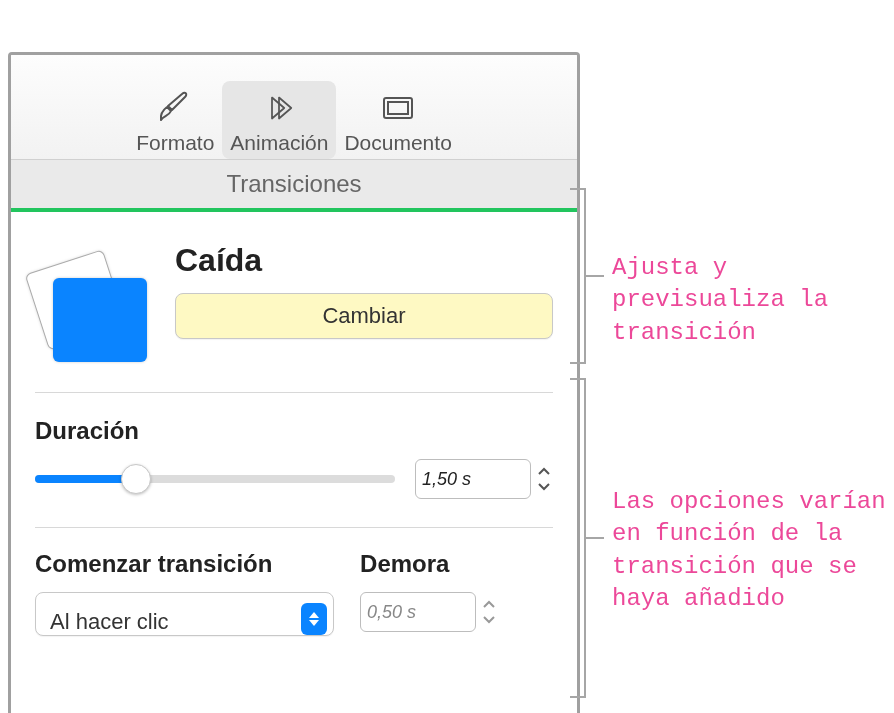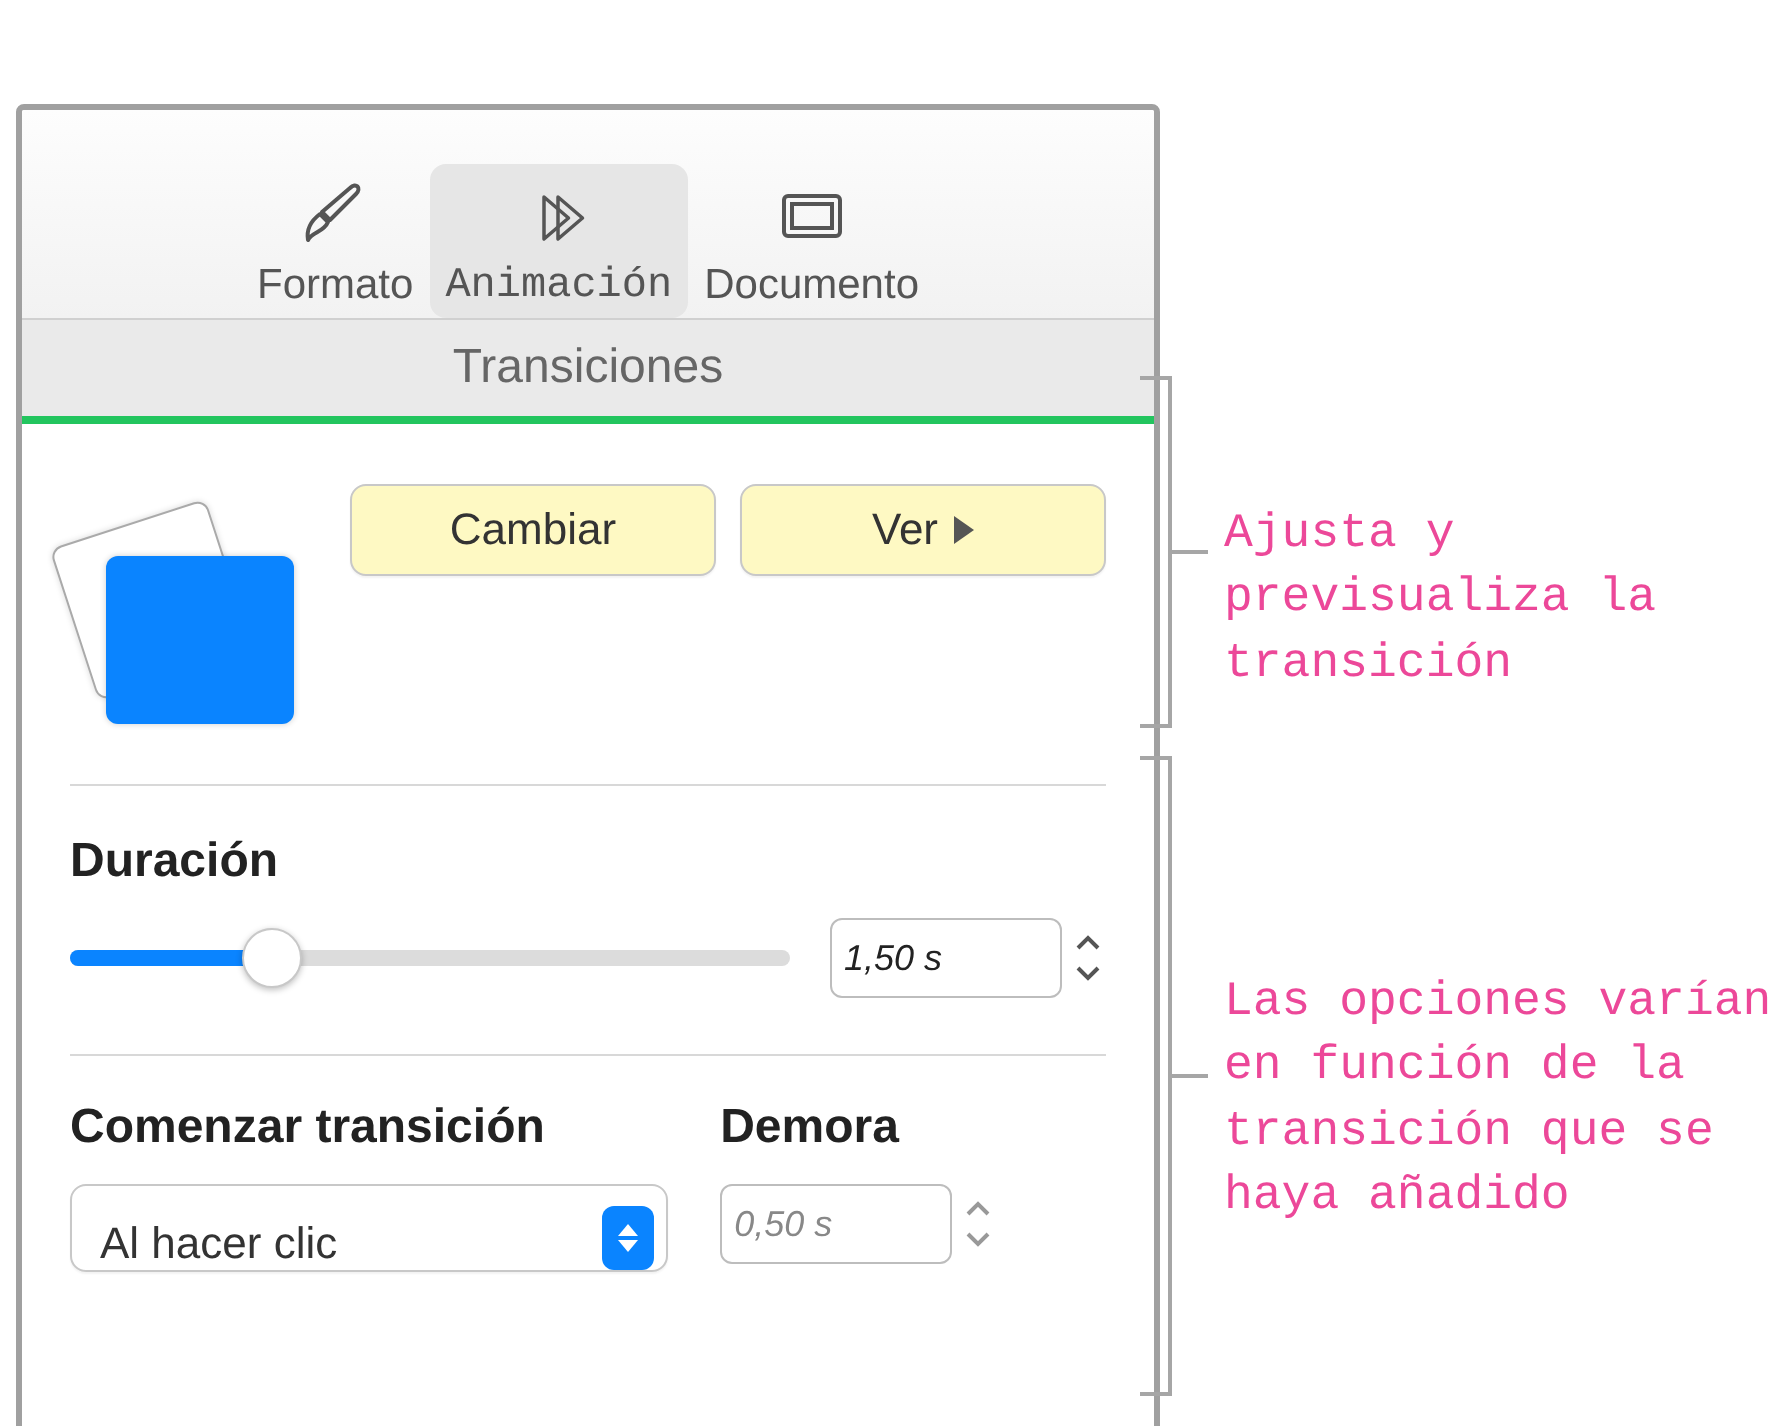--- a/index.html
+++ b/index.html
@@ -40,21 +40,20 @@
     .tab {
       display: flex;
       flex-direction: column;
       align-items: center;
       padding: 6px 8px 4px;
       border-radius: 8px;
       cursor: pointer;
     }
     .tab.selected {
       background: #e6e6e6;
-      font-family: Liberation Mono, monospace;
     }
     .tab-icon {
       width: 42px;
       height: 42px;
       display: flex;
       align-items: center;
       justify-content: center;
       color: #555;
     }
     .tab-label {
@@ -344,27 +343,24 @@
   </div>
 
   <div class="subheader">Transiciones</div>
 
   <div class="section-top">
     <div class="thumb-wrap">
       <div class="thumb-back"></div>
       <div class="thumb-front"></div>
     </div>
     <div class="top-right">
+      <div class="transition-name">Caída</div>
       <div class="button-row">
         <button class="mac-button">
           <span>Cambiar</span>
-        </button>
-        <button class="mac-button">
-          <span>Ver</span>
-          <span class="play-triangle"></span>
         </button>
       </div>
     </div>
   </div>
 
   <div class="divider"></div>
 
   <div class="section">
     <div class="section-label">Duración</div>
     <div class="slider-row">

